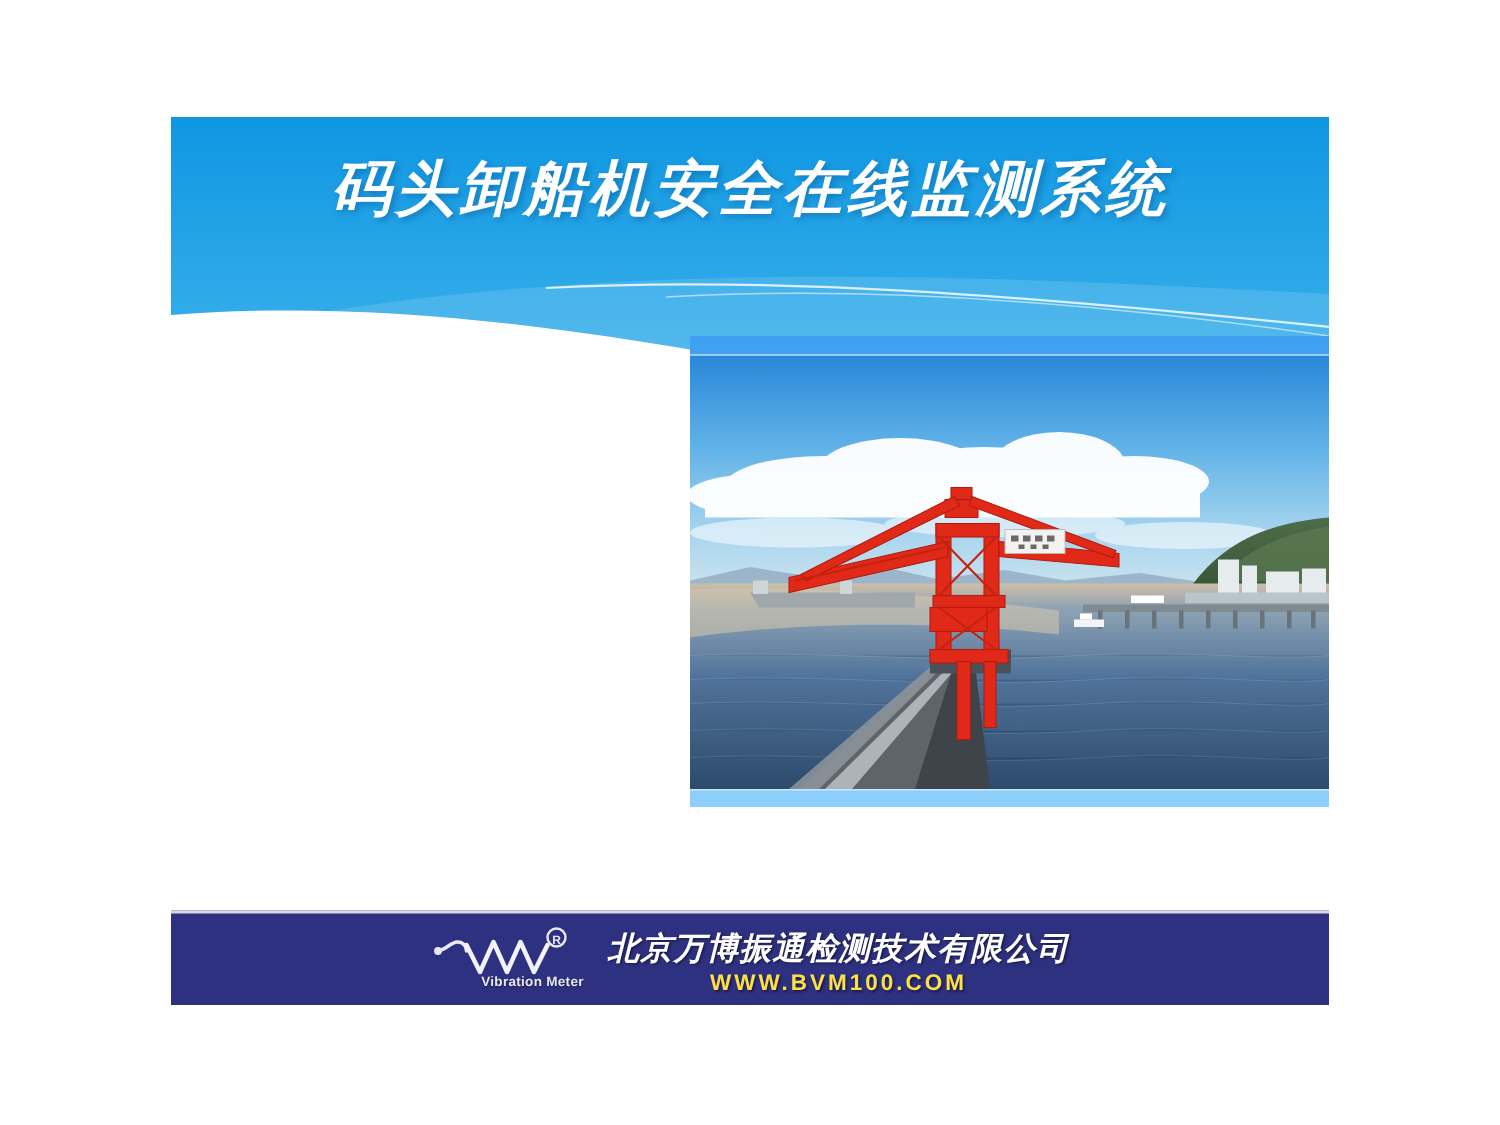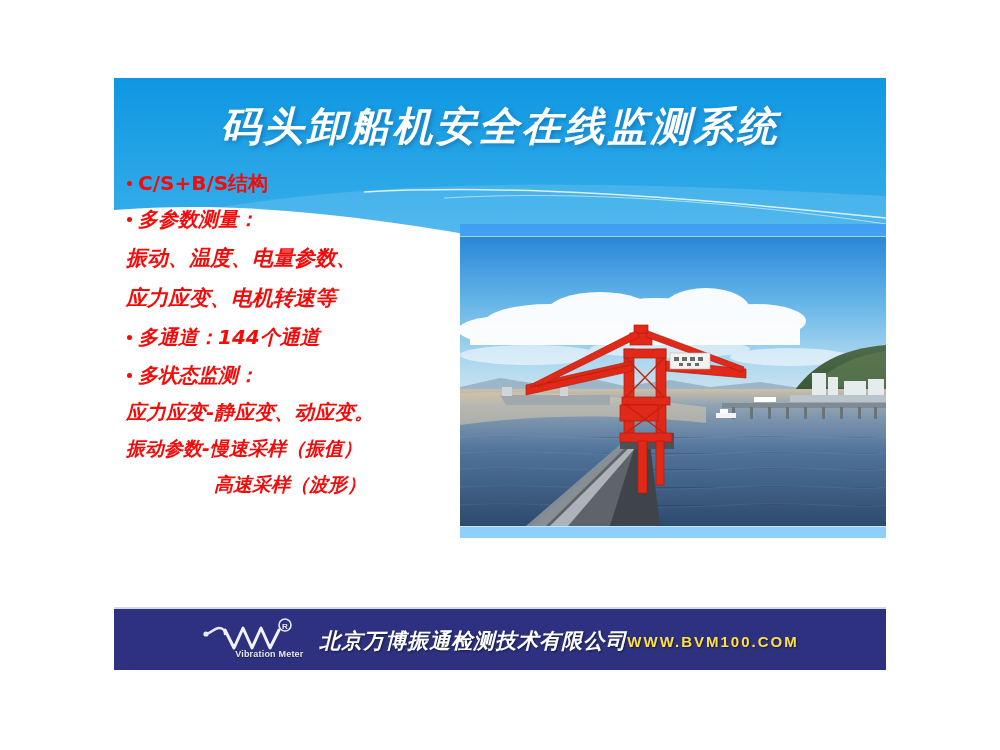--- a/index.html
+++ b/index.html
@@ -63,21 +63,21 @@
   }
   .footer-inner{display:flex;align-items:center;gap:14px;}
   .logo{position:relative;width:104px;height:46px;}
   .logo-svg{position:absolute;left:0;top:0;width:104px;height:36px;}
   .logo-word{
     position:absolute;left:20px;top:31px;width:96px;text-align:center;
     color:#e8e8f2;font-size:9px;font-weight:bold;letter-spacing:0.2px;
     font-family:"Liberation Sans",sans-serif;
     text-shadow:0 1px 1px rgba(0,0,0,0.5);
   }
-  .footer-text{display:flex;flex-direction:row;align-items:center;}
+  .footer-text{display:flex;flex-direction:column;align-items:center;}
   .f-cn{
     color:#ffffff;font-size:21px;font-weight:bold;font-style:italic;
     letter-spacing:1px;font-family:"DejaVu Sans","Liberation Sans",sans-serif;
     text-shadow:1px 1px 2px rgba(0,0,0,0.5);white-space:nowrap;
   }
   .f-url{
     color:#fde047;font-size:15px;font-weight:bold;letter-spacing:2px;
     margin-top:1px;font-family:"Liberation Sans",sans-serif;
     text-shadow:1px 1px 2px rgba(0,0,0,0.5);white-space:nowrap;
   }
@@ -246,31 +246,20 @@
         <rect x="235" y="126" width="4" height="3"></rect>
       </g>
 
       <rect x="256" y="176" width="20" height="5" fill="#f2f4f5"></rect>
       <rect x="260" y="172" width="8" height="4" fill="#ffffff"></rect>
     </svg>
   </div>
 
   <div class="title">码头卸船机安全在线监测系统</div>
 
-  <div class="body-text">
-    <div class="line b l1">C/S+B/S结构</div>
-    <div class="line b l2">多参数测量：</div>
-    <div class="line l3">振动、温度、电量参数、</div>
-    <div class="line l3">应力应变、电机转速等</div>
-    <div class="line b l4">多通道：144个通道</div>
-    <div class="line b l4">多状态监测：</div>
-    <div class="line l5">应力应变-静应变、动应变。</div>
-    <div class="line l6">振动参数-慢速采样（振值）</div>
-    <div class="line l7">高速采样（波形）</div>
-  </div>
 
   <div class="footer">
     <div class="footer-inner">
 
       <div class="logo">
         <svg class="logo-svg" viewBox="0 0 104 36">
 
           <path d="M4,16 C10,16 13,10 18,10 C22,10 24,13 24,16" fill="none" stroke="#e9e9f4" stroke-width="2.4" stroke-linecap="round"></path>
           <circle cx="5" cy="16" r="2.6" fill="#e9e9f4"></circle>
 

